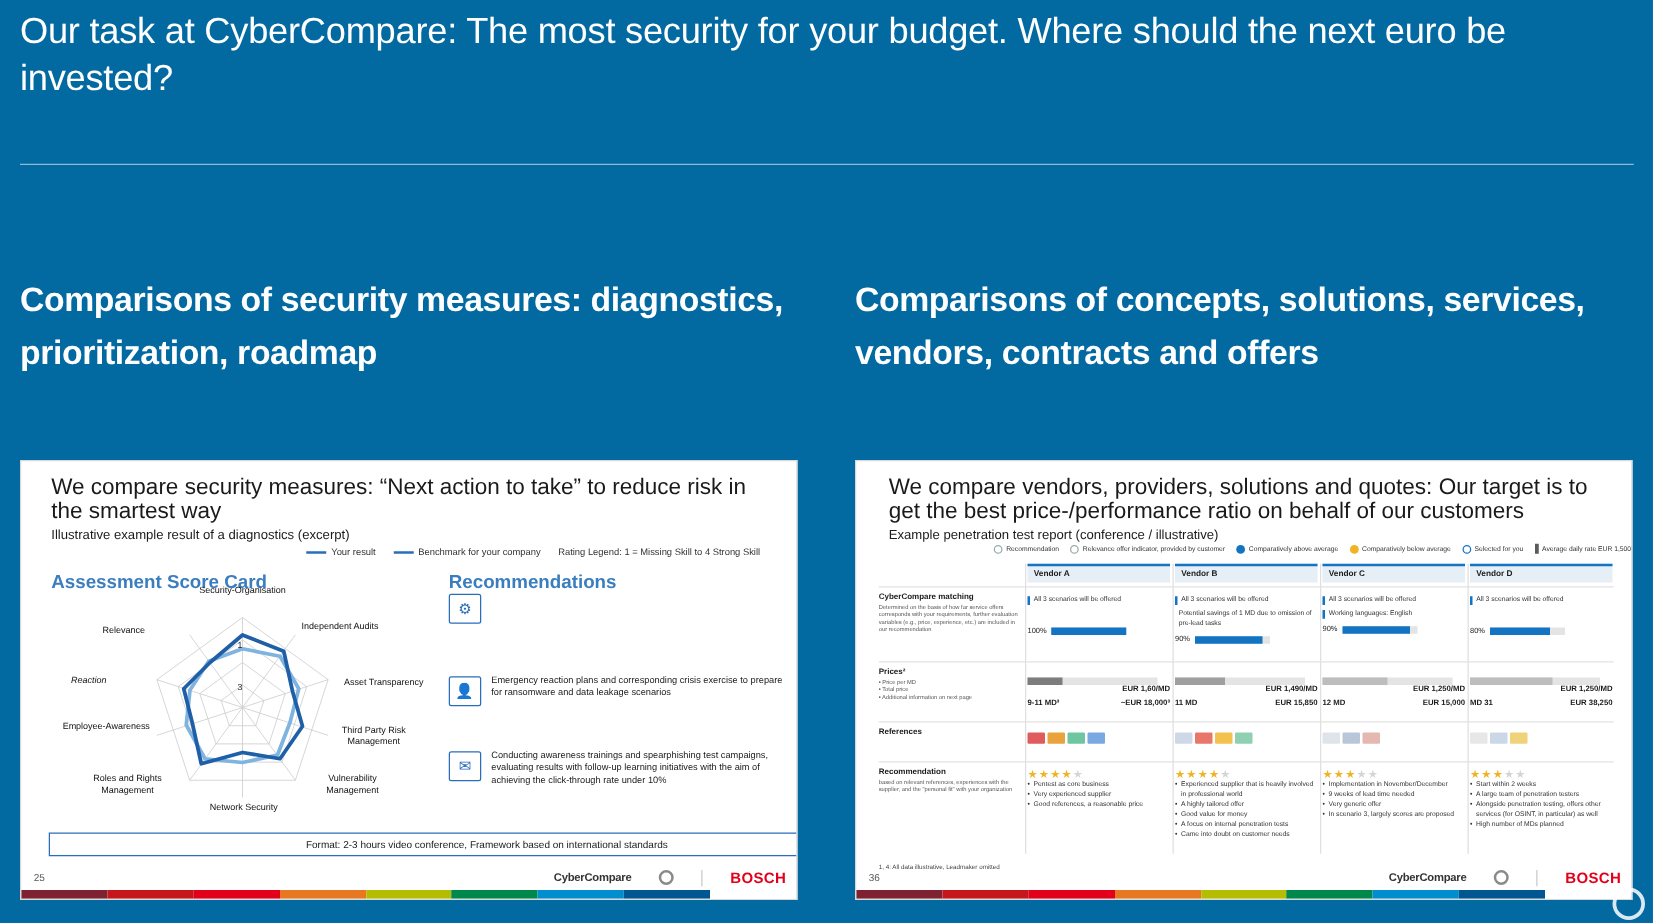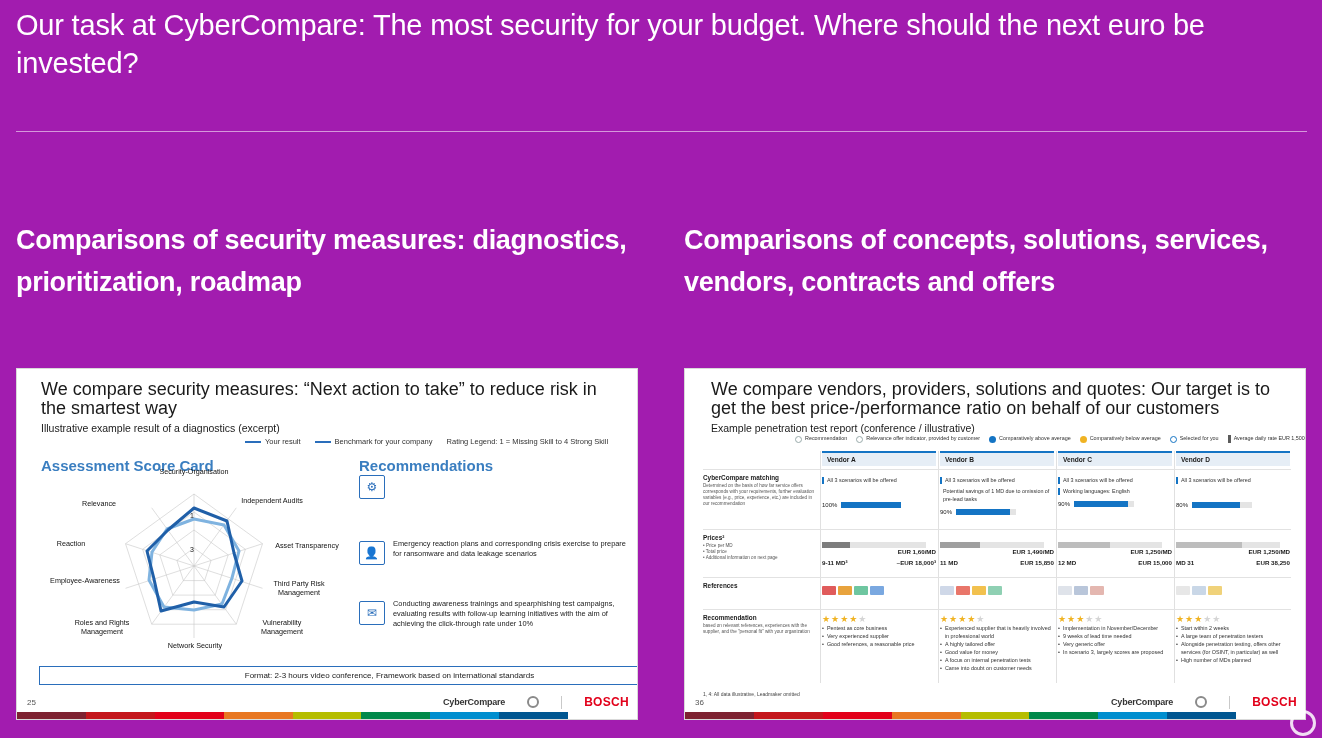--- a/index.html
+++ b/index.html
@@ -5,21 +5,21 @@
   * { box-sizing: border-box; margin: 0; padding: 0; }
   html, body {
     width: 1322px; height: 738px;
     font-family: "Liberation Sans", sans-serif;
     background: #1474c4;
     overflow: hidden;
   }
   .slide {
     position: relative;
     width: 1322px; height: 738px;
-    background: #a21caf;
+    background: #0369a1;
   }
 
   
   .slide-title {
     position: absolute;
     left: 16px; top: 6px;
     width: 1290px;
     color: #ffffff;
     font-size: 29px;
     line-height: 38px;
@@ -254,21 +254,21 @@
         </g>
       </svg>
       <div class="radar-label" style="left:117px; top:-4px;">Security-Organisation</div>
       <div class="radar-label" style="left:195px; top:25px;">Independent Audits</div>
       <div class="radar-label" style="left:230px; top:70px;">Asset Transparency</div>
       <div class="radar-label" style="left:222px; top:108px;">Third Party Risk Management</div>
       <div class="radar-label" style="left:205px; top:147px;">Vulnerability Management</div>
       <div class="radar-label" style="left:118px; top:170px;">Network Security</div>
       <div class="radar-label" style="left:25px;  top:147px;">Roles and Rights Management</div>
       <div class="radar-label" style="left:8px;   top:105px;">Employee-Awareness</div>
-      <div class="radar-label" style="left:-6px;  top:68px;">Reaction</div>
+      <div class="radar-label" style="left:-6px;  top:68px;font-style:italic;">Reaction</div>
       <div class="radar-label" style="left:22px;  top:28px;">Relevance</div>
     </div>
 
     <div class="rec-item" style="top:104px">
       <div class="rec-icon">⚙</div>
     </div>
     <div class="rec-item" style="top:170px">
       <div class="rec-icon">👤</div>
       <div class="rec-text">Emergency reaction plans and corresponding crisis exercise to prepare for ransomware and data leakage scenarios</div>
     </div>

